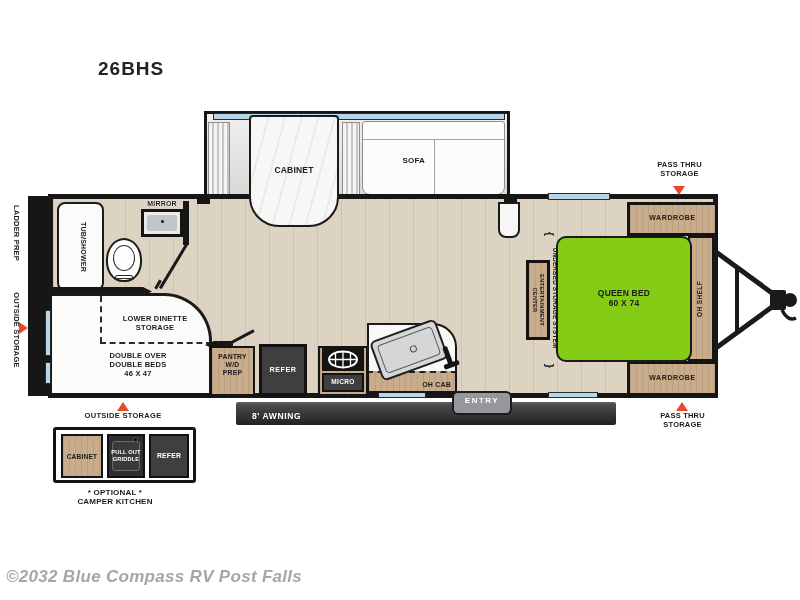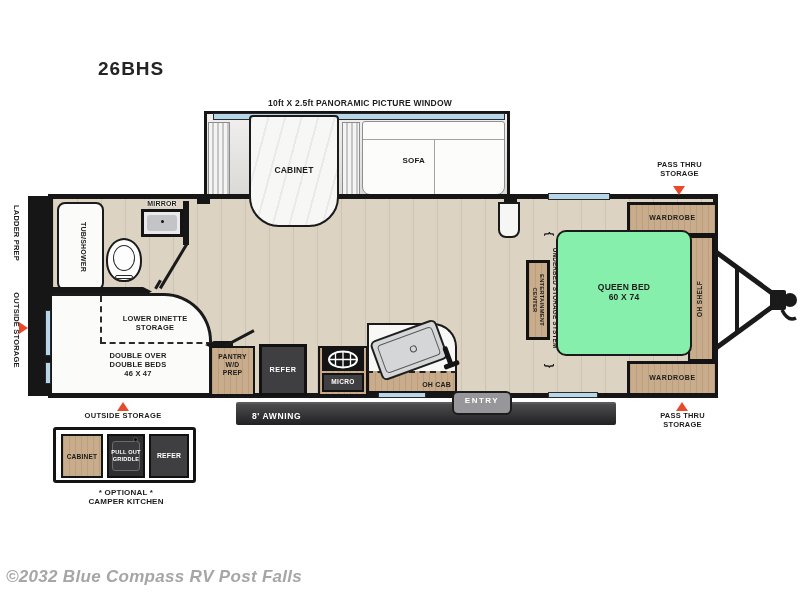--- a/index.html
+++ b/index.html
@@ -30,21 +30,20 @@
   .dash-v { border-left:2px dashed #2a2a2a; }
   .dash-h { border-top:2px dashed #2a2a2a; }
 </style>
 </head>
 <body>
 
 <div class="stage">
 
   <div class="abs" style="left:98px;top:58px;font-size:19px;font-weight:600;letter-spacing:1px;color:#242424;">26BHS</div>
 
-  <div class="abs lbl" style="left:205px;top:98px;width:310px;font-size:8.5px;">10ft X 2.5ft PANORAMIC PICTURE WINDOW</div>
 
   <div class="abs slidefloor" style="left:204px;top:111px;width:306px;height:91px;border:3px solid #151515;border-bottom:none;"></div>
   <div class="abs win" style="left:213px;top:113px;width:292px;height:7px;"></div>
   <div class="abs" style="left:208px;top:122px;width:22px;height:77px;border:1px solid #8d8d8d;
               background:repeating-linear-gradient(90deg,#f4f4f4 0 3px,#c6c6c6 3px 5px);"></div>
   <div class="abs" style="left:342px;top:122px;width:18px;height:77px;border:1px solid #8d8d8d;
               background:repeating-linear-gradient(90deg,#f4f4f4 0 3px,#c6c6c6 3px 5px);"></div>
 
   <div class="abs" style="left:362px;top:121px;width:143px;height:74px;background:#fcfcfb;border:1.5px solid #8f8f8f;border-radius:3px 3px 8px 8px;">
     <div class="abs" style="left:0;right:0;top:17px;border-bottom:1.5px solid #a2a2a2;"></div>
@@ -134,21 +133,21 @@
 
   <div class="abs tan" style="left:627px;top:202px;width:91px;height:34px;border:3px solid #141414;">
     <div class="abs lbl" style="left:0;right:0;top:9px;font-size:7px;letter-spacing:.6px;">WARDROBE</div>
   </div>
   <div class="abs tan" style="left:627px;top:361px;width:91px;height:35px;border:3px solid #141414;">
     <div class="abs lbl" style="left:0;right:0;top:10px;font-size:7px;letter-spacing:.6px;">WARDROBE</div>
   </div>
   <div class="abs tan" style="left:688px;top:236px;width:26px;height:125px;border:2px solid #141414;">
     <div class="ctr lbl" style="width:110px;height:10px;margin-left:-55px;margin-top:-5px;transform:rotate(-90deg);font-size:6.5px;letter-spacing:.4px;">OH SHELF</div>
   </div>
-  <div class="abs" style="left:556px;top:230px;width:136px;height:126px;background:#86efac;border:2.5px solid #1a1a1a;border-radius:10px;">
+  <div class="abs" style="left:556px;top:236px;width:136px;height:126px;background:#84cc16;border:2.5px solid #1a1a1a;border-radius:10px;">
     <div class="abs lbl" style="left:0;right:0;top:50px;font-size:8.5px;">QUEEN BED
 60 X 74</div>
   </div>
   <div class="abs tan" style="left:526px;top:260px;width:24px;height:80px;border:3px solid #121212;">
     <div class="ctr lbl" style="width:78px;height:14px;margin-left:-39px;margin-top:-7px;transform:rotate(90deg);font-size:5.8px;line-height:1.15;">ENTERTAINMENT
 CENTER</div>
   </div>
   <div class="abs lbl rot90" style="left:490px;top:293px;width:128px;height:10px;font-size:6.3px;">UNDERBED STORAGE SYSTEM</div>
   <div class="abs rot90" style="left:548px;top:228px;font-size:11px;font-weight:bold;">{</div>
   <div class="abs rot90" style="left:548px;top:360px;font-size:11px;font-weight:bold;">}</div>
@@ -187,18 +186,18 @@
     <div class="abs" style="left:51px;top:4px;width:38px;height:44px;background:#2e2e30;border:2px solid #111;">
       <div class="abs" style="left:3px;top:5px;right:3px;bottom:5px;border:1.5px solid #6a6a6c;border-radius:3px;background:#3a3a3c;"></div>
       <div class="abs" style="right:5px;top:1px;width:5px;height:5px;background:#0c0c0c;border-radius:50%;border:1px solid #555;"></div>
       <div class="abs lbl white" style="left:0;right:0;top:13px;font-size:5.6px;">PULL OUT
 GRIDDLE</div>
     </div>
     <div class="abs dark" style="left:93px;top:4px;width:40px;height:44px;border:2.5px solid #111;">
       <div class="abs lbl white" style="left:0;right:0;top:16px;font-size:6.8px;">REFER</div>
     </div>
   </div>
-  <div class="abs lbl" style="left:62px;top:488px;width:128px;font-size:8px;">* OPTIONAL *
+  <div class="abs lbl" style="left:51px;top:488px;width:128px;font-size:8px;">* OPTIONAL *
 CAMPER KITCHEN</div>
 
   <div class="abs" style="left:6px;top:567px;font-size:17px;font-weight:bold;font-style:italic;color:#a6a6a6;letter-spacing:.3px;">©2032 Blue Compass RV Post Falls</div>
 
 </div>
 
 </body></html>

